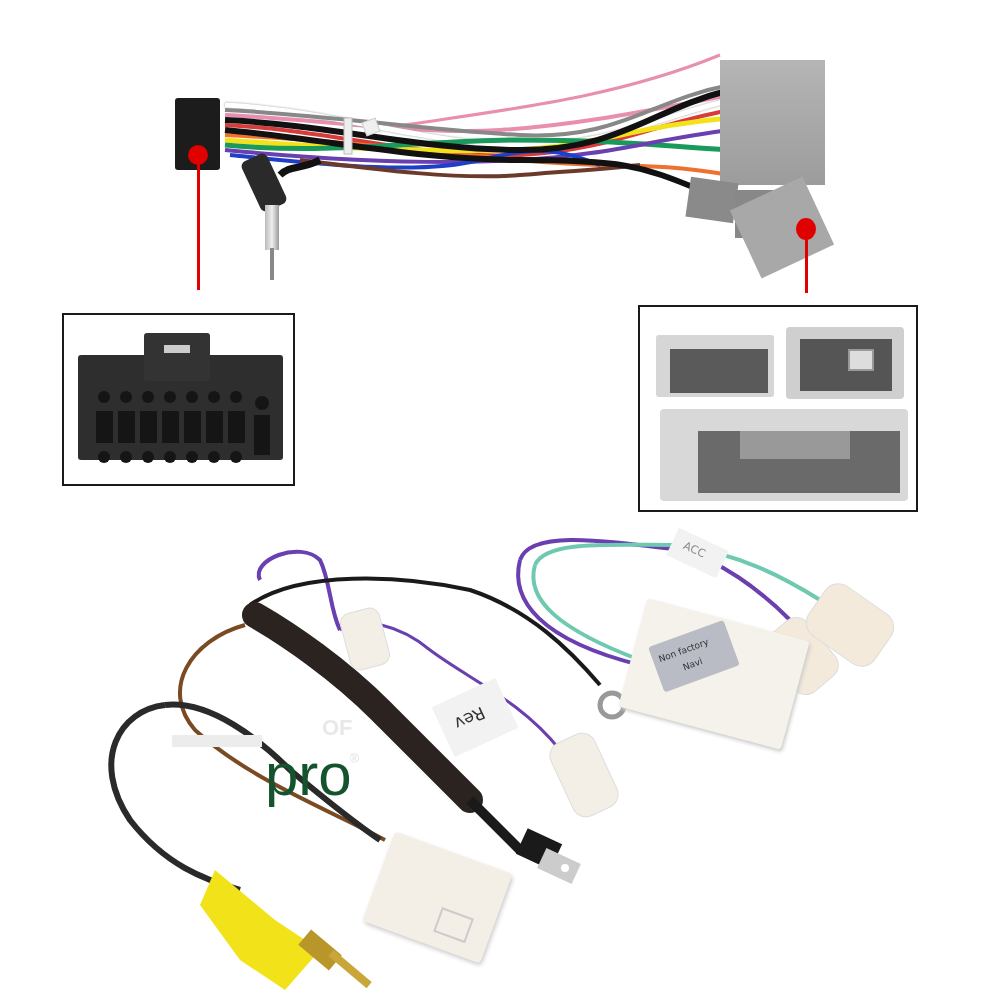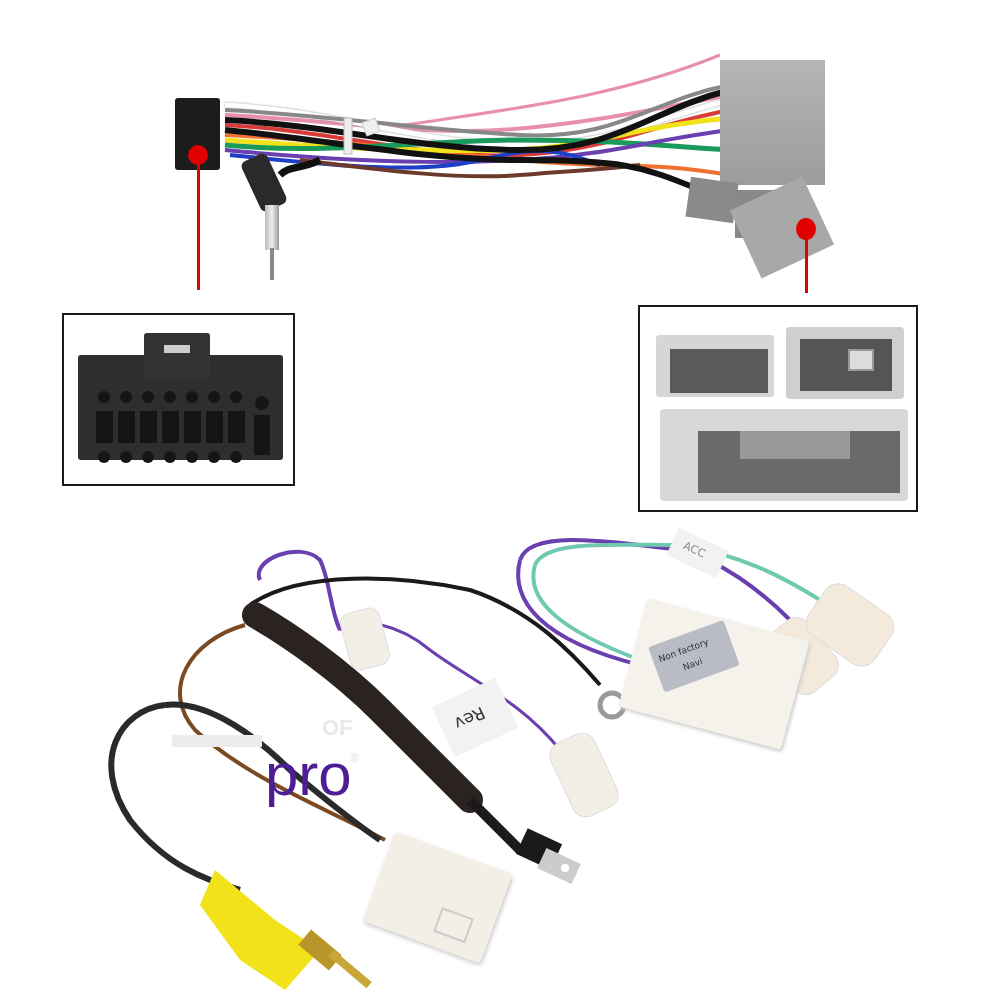--- a/index.html
+++ b/index.html
@@ -149,16 +149,16 @@
       <span class="tag-text" style="left:6px;top:10px;font-size:9px;">Non factory</span>
       <span class="tag-text" style="left:26px;top:26px;font-size:9px;">Navi</span>
     </div>
   </div>
 
   <div class="abs" style="left:375px;top:330px;width:125px;height:95px;background:#f4efe6;transform:rotate(20deg);border-radius:4px;box-shadow:2px 2px 4px #ccc;">
     <div class="abs" style="left:70px;top:55px;width:30px;height:22px;border:2px solid #ccc;"></div>
   </div>
 
   <span class="abs" style="left:322px;top:195px;font-size:22px;color:#e8e8e8;font-weight:bold;">OF</span>
-  <span class="abs" style="left:265px;top:220px;font-size:60px;color:#4c1d95;">pro</span>
+  <span class="abs" style="left:265px;top:220px;font-size:60px;color:#14532d;">pro</span>
   <span class="abs" style="left:350px;top:232px;font-size:12px;color:#e0e0e0;">®</span>
   <div class="abs" style="left:172px;top:215px;width:90px;height:12px;background:#ececec;"></div>
 </div>
 
 </body></html>

